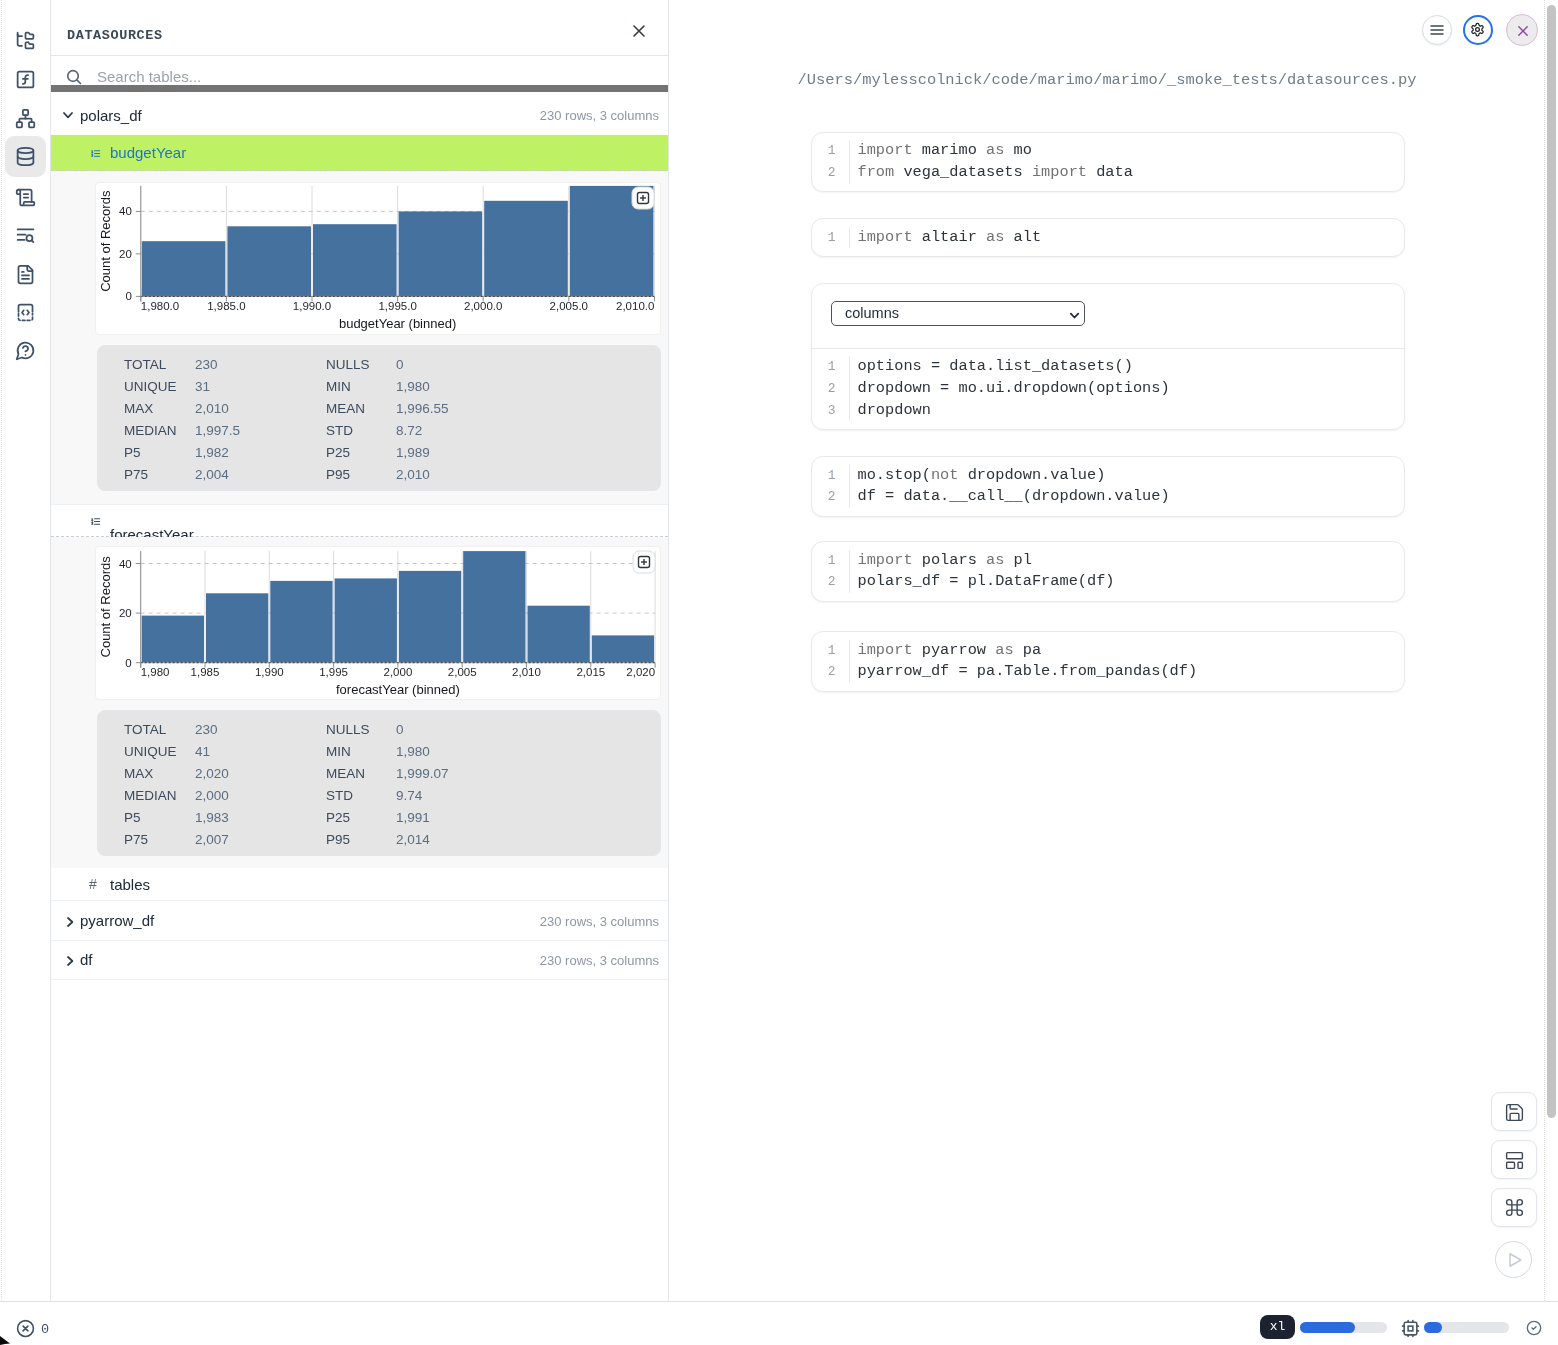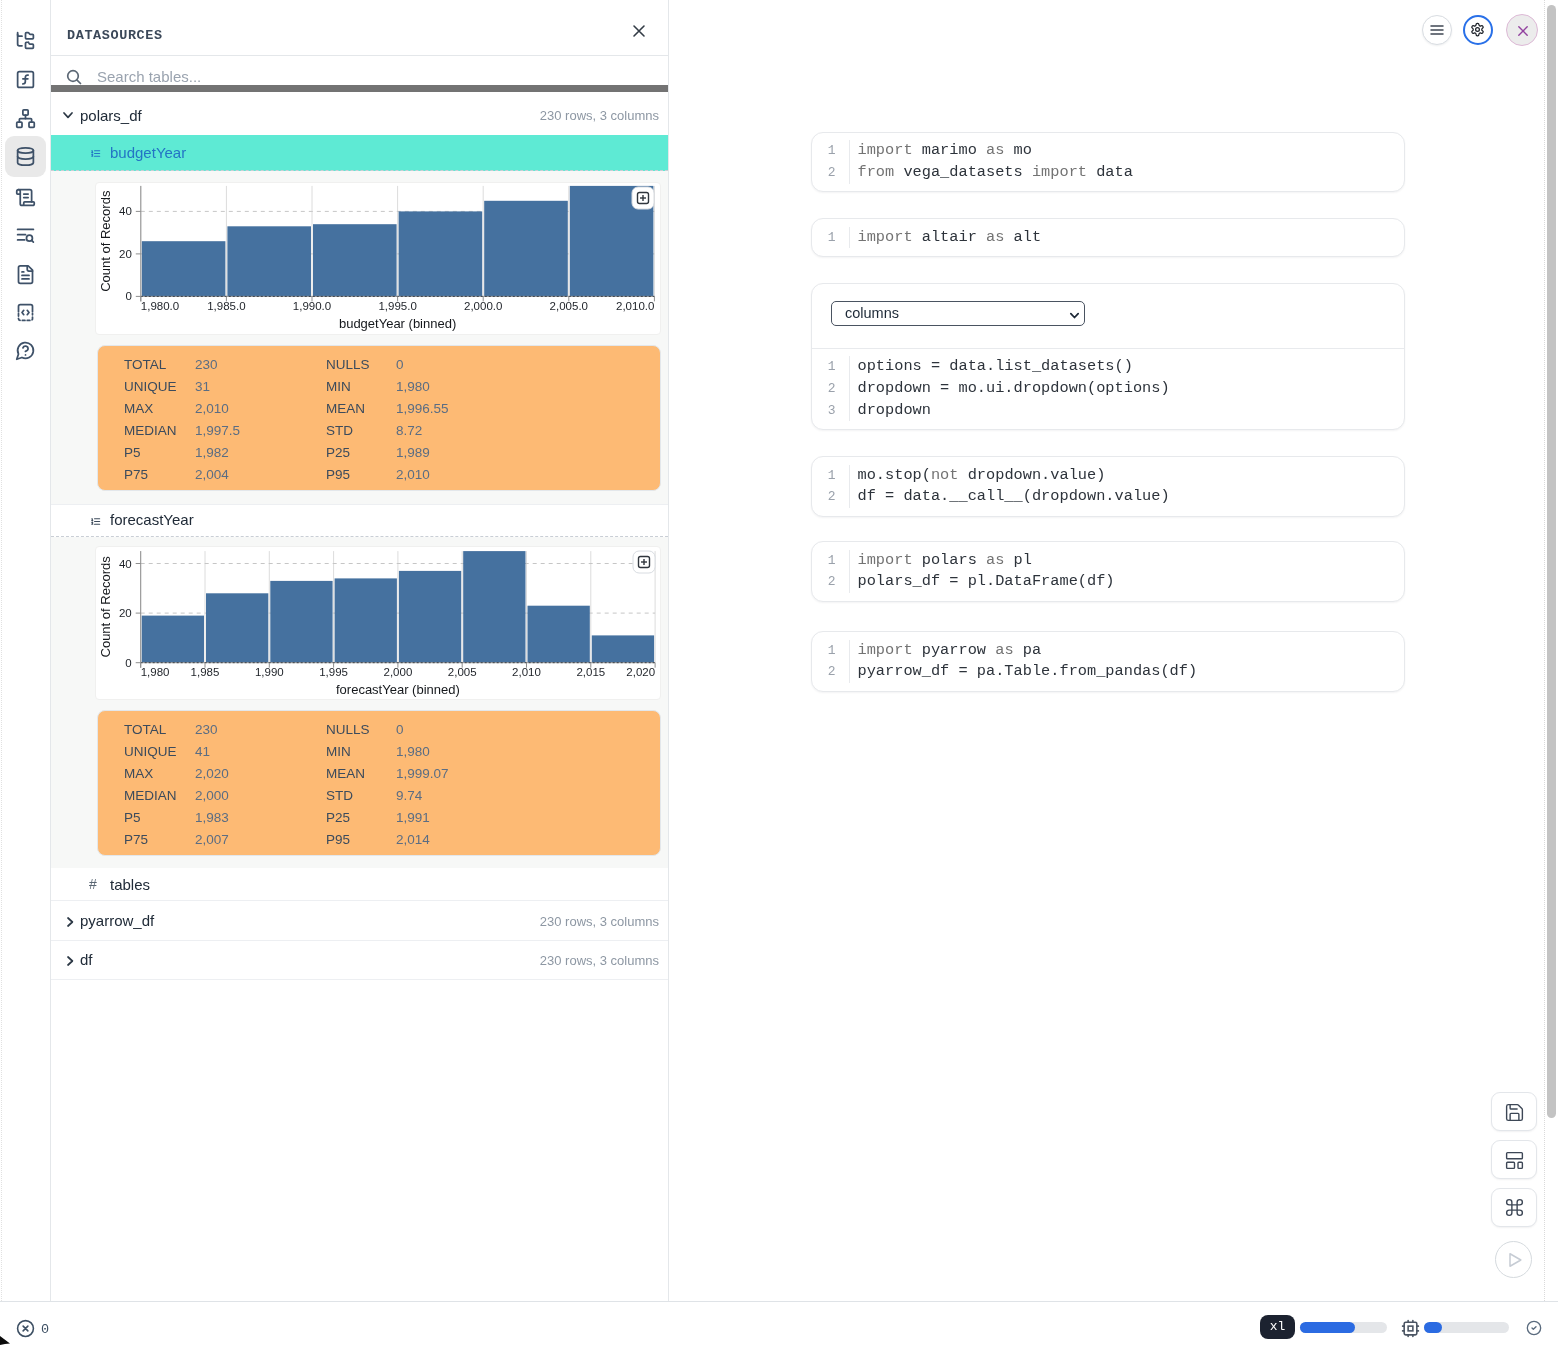--- a/index.html
+++ b/index.html
@@ -15,25 +15,25 @@
 #sic-active { position:absolute; left:5px; top:136px; width:41px; height:41px; background:#e9e9e9; border-radius:9px; }
 
 
 #panel { position:absolute; left:51px; top:0; width:618px; height:1301px; background:#fff; border-right:1px solid #e4e7ea; }
 #phead { position:absolute; left:0; top:0; width:100%; height:56px; border-bottom:1px solid #e4e7ea; }
 #phead .t { position:absolute; left:16px; top:27.5px; font-size:13.5px; font-weight:bold; letter-spacing:.6px; color:#3b4859;font-family:Liberation Mono, monospace; }
 #psearch { position:absolute; left:0; top:56px; width:100%; height:36px; border-bottom:7px solid #737373; }
 #psearch .ph { position:absolute; left:46px; top:12px; font-size:15px; color:#9aa3af; }
 .prow { position:absolute; left:0; width:100%; font-size:15px; color:#202b38; }
 .rowsinfo { position:absolute; right:9px; font-size:13px; color:#8d97a3; }
-#row-budget { position:absolute; left:0; top:135px; width:100%; height:36px; background:#5eead4; border-bottom:1px dashed #c9ced5; }
+#row-budget { position:absolute; left:0; top:135px; width:100%; height:36px; background:#bef264; border-bottom:1px dashed #c9ced5; }
 #row-budget .t { position:absolute; left:59px; top:9px; font-size:15px; color:#2374c5; }
 .zone { position:absolute; left:0; width:100%; background:#f7f8f7; }
 .chartcard { position:absolute; left:44px; width:566px; background:#fff; border:1px solid #f0f0ef; border-radius:4px; }
-.statcard { position:absolute; left:46px; width:564px; height:146px; background:#fdba74; border:1px solid #e3e7eb; border-radius:8px; }
+.statcard { position:absolute; left:46px; width:564px; height:146px; background:#e5e5e5; border:1px solid #e3e7eb; border-radius:8px; }
 .statcard span { position:absolute; font-size:13.5px; line-height:18px; }
 .sl { color:#3c4b5c; }
 .sv { color:#5b6d83; }
 
 
 #main { position:absolute; left:669px; top:0; width:889px; height:1301px; background:#fff; }
 #fpath { position:absolute; left:0; top:70.5px; width:876px; text-align:center; font-family:"Liberation Mono",monospace; font-size:15.4px; color:#717d8b; }
 .cell { position:absolute; left:141.5px; width:594px; background:#fff; border:1px solid #e7e9ec; border-radius:12px; box-shadow:0 1px 2px rgba(15,23,42,.05); }
 .cbody { display:flex; padding:7.6px 0; }
 .gut { width:38px; border-right:1px solid #e8eaed; text-align:right; padding-right:13px; font-family:"Liberation Mono",monospace; font-size:13px; color:#9aa1ab; line-height:21.7px; flex:none; }
@@ -232,21 +232,21 @@
 
     <div class="prow" style="top:503.5px; height:33.5px; border-top:1px solid #edeff2; border-bottom:1px dashed #c9ced5;">
       <svg class="abs" style="left:38.5px; top:11px" width="11" height="11" viewBox="0 0 24 24" fill="none" stroke="#3e4c5c" stroke-width="2.6" stroke-linecap="round" stroke-linejoin="round">
           <path d="M10 12h11"></path>
           <path d="M10 18h11"></path>
           <path d="M10 6h11"></path>
           <path d="M4 10h2"></path>
           <path d="M4 6h1v4"></path>
           <path d="M6 18H4c0-1 2-2 2-3s-1-1.5-2-1"></path>
         </svg>
-      <span class="abs" style="left:59px; top:6px">forecastYear</span>
+      <span class="abs" style="left:59px; top:21px">forecastYear</span>
     </div>
 
     <div class="zone" style="top:537px; height:330.5px;"></div>
     <div class="chartcard" id="chart2holder" style="top:546px; height:154px;">
         <svg width="566" height="154" viewBox="0 0 566 154">
           <line x1="44.7" y1="4.1" x2="44.7" y2="115.7" stroke="#dcdcdc" stroke-width="1"></line>
           <line x1="109.0" y1="4.1" x2="109.0" y2="115.7" stroke="#dcdcdc" stroke-width="1"></line>
           <line x1="173.3" y1="4.1" x2="173.3" y2="115.7" stroke="#dcdcdc" stroke-width="1"></line>
           <line x1="237.6" y1="4.1" x2="237.6" y2="115.7" stroke="#dcdcdc" stroke-width="1"></line>
           <line x1="301.9" y1="4.1" x2="301.9" y2="115.7" stroke="#dcdcdc" stroke-width="1"></line>
@@ -342,20 +342,21 @@
     <div class="prow" style="top:941px; height:38.5px; border-bottom:1px solid #edeff2;">
       <svg class="abs" style="left:13px; top:14px" width="12" height="12" viewBox="0 0 12 12" fill="none" stroke="#2c3845" stroke-width="1.7" stroke-linecap="round" stroke-linejoin="round">
           <path d="m4 2 4.4 4L4 10"></path>
         </svg>
       <span class="abs" style="left:29px; top:10px">df</span>
       <span class="rowsinfo" style="top:12px">230 rows, 3 columns</span>
     </div>
   </div>
 
   <div id="main">
+    <div id="fpath">/Users/mylesscolnick/code/marimo/marimo/_smoke_tests/datasources.py</div>
 
     <div class="circ" style="left:753px; top:15px; width:30px; height:30px; border:1px solid #d9dde2; box-shadow:0 1px 2px rgba(15,23,42,.07);">
       <svg style="margin:7px" width="14" height="14" viewBox="0 0 14 14" fill="none" stroke="#3f4753" stroke-width="1.5" stroke-linecap="round">
           <path d="M1 3h12 M1 7h12 M1 11h12"></path>
         </svg>
     </div>
     <div class="circ" style="left:794px; top:15px; width:30px; height:30px; border:2.5px solid #2970e8;">
       <svg style="margin:5px" width="15" height="15" viewBox="0 0 24 24" fill="none" stroke="#1a1f26" stroke-width="2" stroke-linecap="round" stroke-linejoin="round">
           <path d="M12.22 2h-.44a2 2 0 0 0-2 2v.18a2 2 0 0 1-1 1.73l-.43.25a2 2 0 0 1-2 0l-.15-.08a2 2 0 0 0-2.73.73l-.22.38a2 2 0 0 0 .73 2.73l.15.1a2 2 0 0 1 1 1.72v.51a2 2 0 0 1-1 1.74l-.15.09a2 2 0 0 0-.73 2.73l.22.38a2 2 0 0 0 2.73.73l.15-.08a2 2 0 0 1 2 0l.43.25a2 2 0 0 1 1 1.73V20a2 2 0 0 0 2 2h.44a2 2 0 0 0 2-2v-.18a2 2 0 0 1 1-1.73l.43-.25a2 2 0 0 1 2 0l.15.08a2 2 0 0 0 2.73-.73l.22-.39a2 2 0 0 0-.73-2.73l-.15-.08a2 2 0 0 1-1-1.74v-.5a2 2 0 0 1 1-1.74l.15-.09a2 2 0 0 0 .73-2.73l-.22-.38a2 2 0 0 0-2.73-.73l-.15.08a2 2 0 0 1-2 0l-.43-.25a2 2 0 0 1-1-1.73V4a2 2 0 0 0-2-2z"></path>
           <circle cx="12" cy="12" r="3"></circle>

